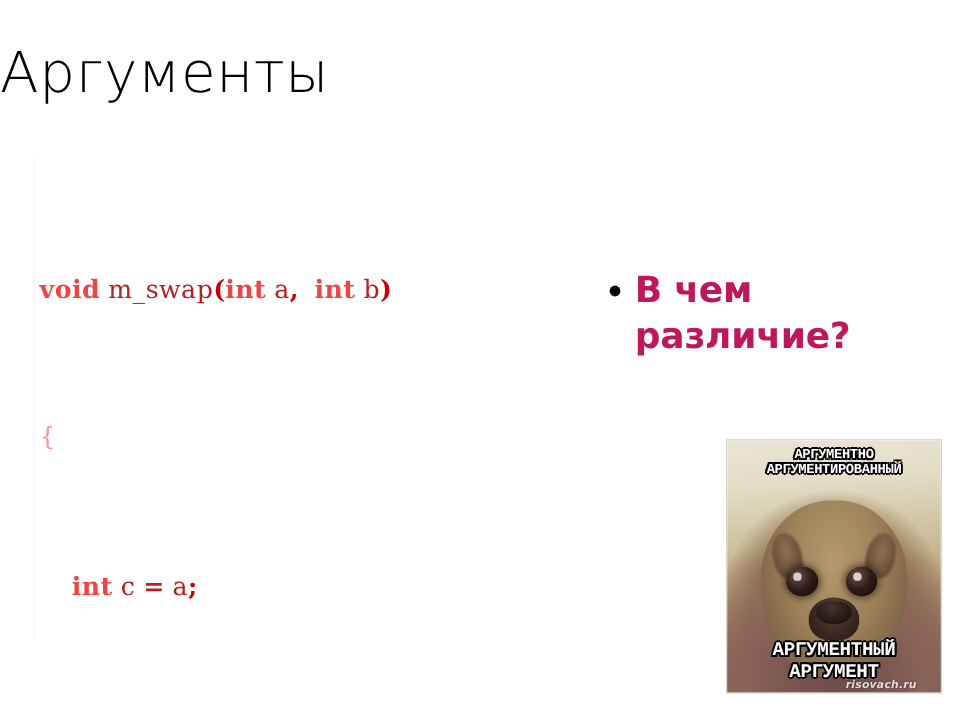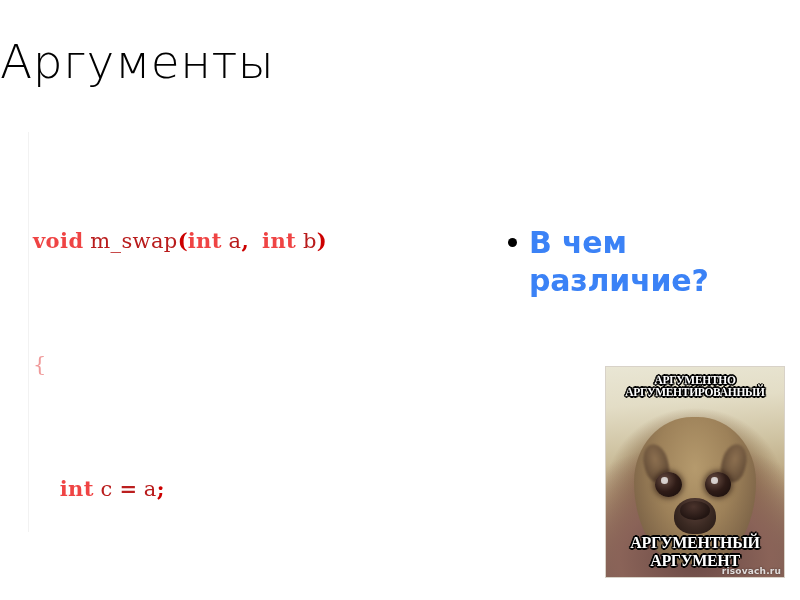--- a/index.html
+++ b/index.html
@@ -76,21 +76,21 @@
     height: 9px;
     border-radius: 50%;
     background: #000000;
     margin-top: 14px;
     flex: 0 0 auto;
   }
   #bullet-text {
     font-family: "DejaVu Sans", sans-serif;
     font-size: 30px;
     font-weight: bold;
-    color: #3b82f6;
+    color: #be185d;
     line-height: 38px;
     letter-spacing: -0.2px;
   }
 
   
   #meme-figure {
     position: absolute;
     left: 605px;
     top: 366px;
     width: 180px;
@@ -168,21 +168,21 @@
     filter: blur(1px);
   }
   #meme-ear-left  { left: 8%;  transform: rotate(-14deg); }
   #meme-ear-right { left: 72%; transform: rotate(14deg); }
 
   .meme-caption {
     position: absolute;
     left: 0;
     width: 100%;
     text-align: center;
-    font-family: Liberation Serif, serif;
+    font-family: Liberation Mono, monospace;
     font-weight: bold;
     color: #ffffff;
     text-transform: uppercase;
     letter-spacing: -0.3px;
     line-height: 1.08;
     text-shadow:
       -1.4px -1.4px 0 #000, 1.4px -1.4px 0 #000,
       -1.4px  1.4px 0 #000, 1.4px  1.4px 0 #000,
        0 -1.6px 0 #000, 0 1.6px 0 #000,
       -1.6px 0 0 #000, 1.6px 0 0 #000;
@@ -192,25 +192,26 @@
     font-size: 11.5px;
     padding: 0 4px;
     box-sizing: border-box;
   }
   #meme-caption-bottom {
     bottom: 8px;
     font-size: 16px;
   }
   #meme-watermark {
     position: absolute;
-    right: 3px;
+    right: 20px;
     bottom: 1px;
     font-family: "DejaVu Sans", sans-serif;
     font-size: 9px;
     font-weight: bold;
+    font-style: italic;
     color: rgba(255,255,255,0.82);
     letter-spacing: 0.2px;
     text-shadow: 0 0 2px rgba(0,0,0,0.55);
     margin-left: 48px;
   }
 </style>
 </head>
 <body>
 
 <div id="slide-title">Аргументы</div>

